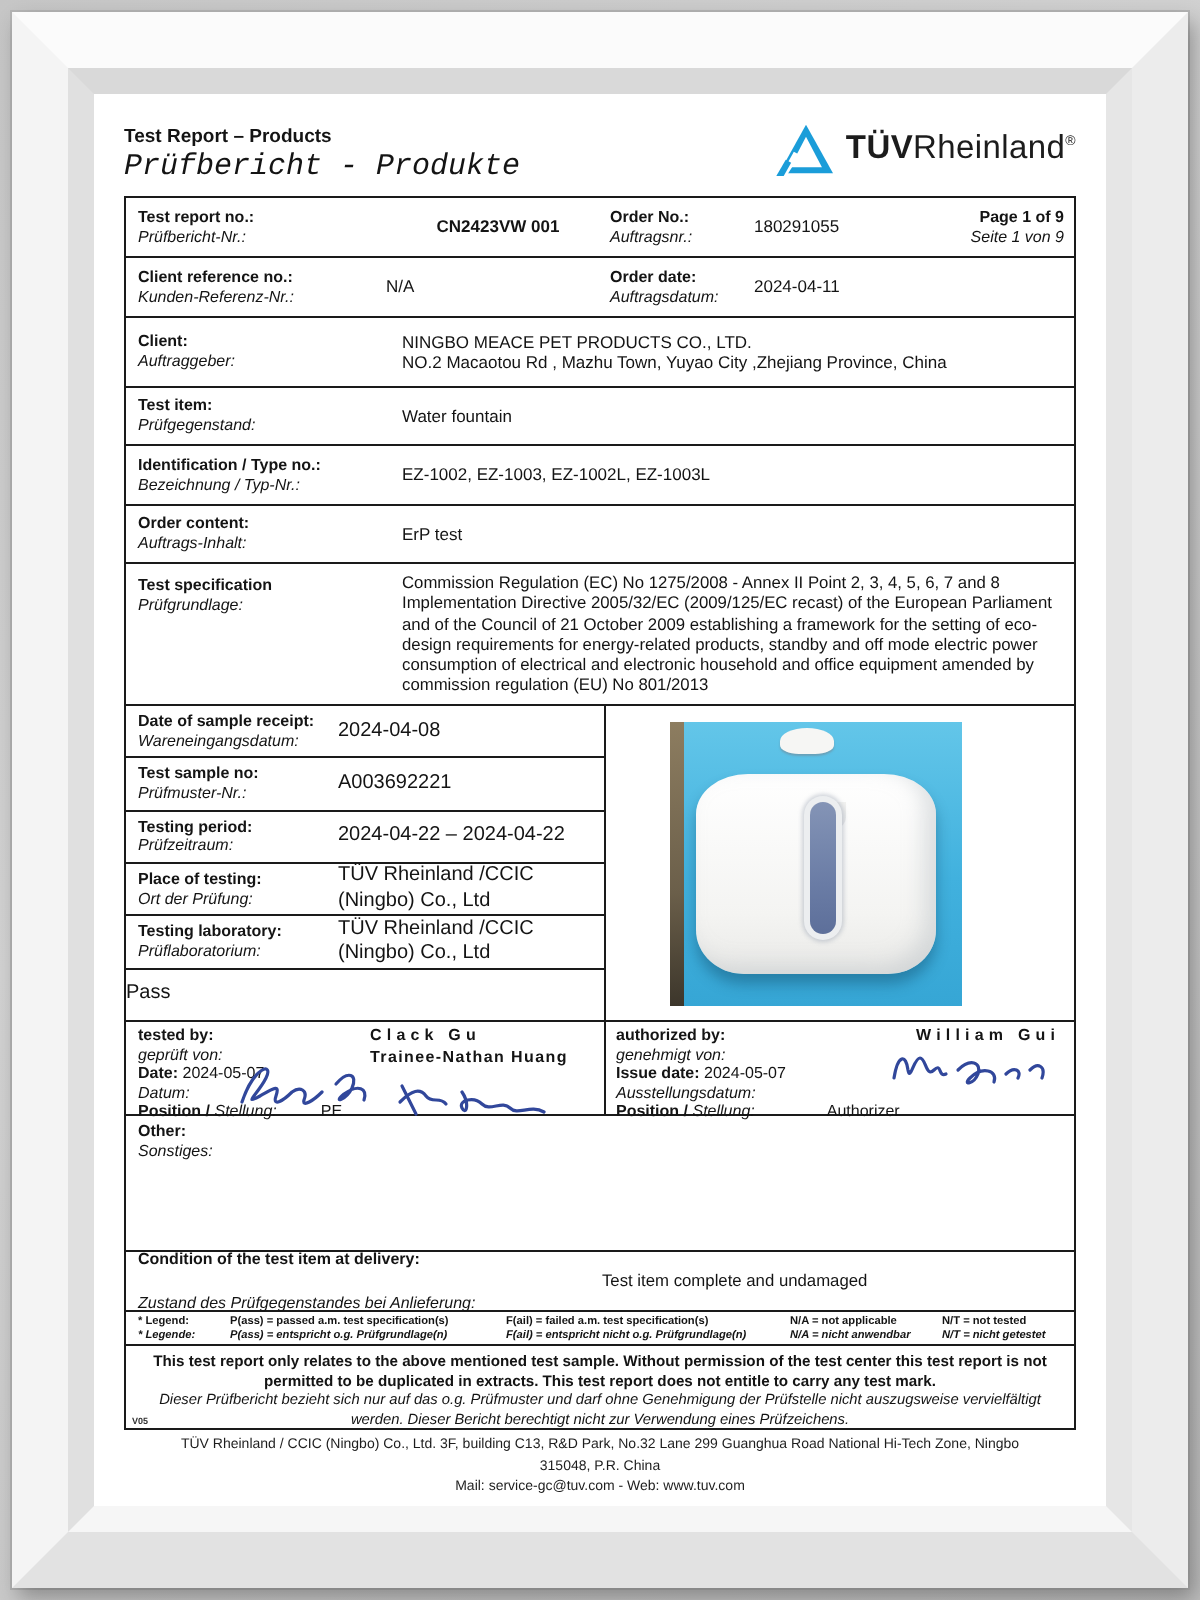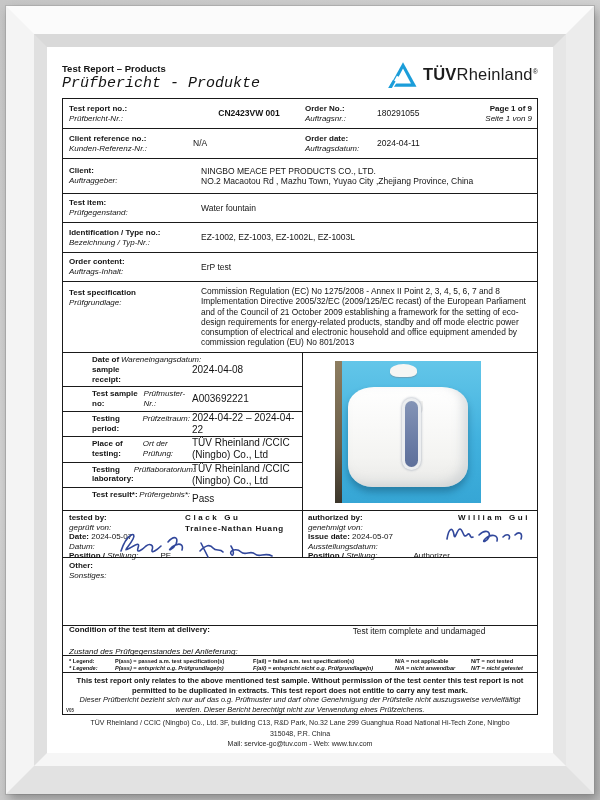--- a/index.html
+++ b/index.html
@@ -48,21 +48,21 @@
   .c-page { width:80px; text-align:right; padding:2px 5px 2px 0; display:flex; flex-direction:column; justify-content:center;}
   .c-val-l { width:112px; font-size:8.5px; display:flex; flex-direction:column; justify-content:center;}
 
   .specval { flex:1; padding:4px 6px 2px 8px; font-size:8.4px; justify-content:flex-start; }
   .spectop { justify-content:flex-start; padding-top:6px; }
 
   
   .samples-left { width:240px; border-right:1px solid #1a1a1a; display:flex; flex-direction:column; }
   .srow { display:flex; border-bottom:1px solid #1a1a1a; flex:1; }
   .srow:last-child { border-bottom:none; }
-  .slbl { width:106px; padding:2px 2px 2px 6px; display:flex; justify-content:space-between;margin-left:23px; }
+  .slbl { width:106px; padding:2px 2px 2px 6px; display:flex; flex-direction:column; justify-content:center; }
   .sval { flex:1; display:flex; flex-direction:column; justify-content:center; font-size:10px; padding-right:2px; }
   .photo-cell { flex:1; position:relative; background:#fff; }
   .photo { position:absolute; left:32px; top:8px; width:146px; height:142px;
     background:linear-gradient(180deg,#63c6e9 0%,#41b1de 55%,#36a6d5 100%); overflow:hidden; }
   .wall-strip { position:absolute; left:0; top:0; width:7px; height:100%;
     background:linear-gradient(180deg,#8d7d60 0%,#6b5f4a 60%,#3c362b 100%); }
   .fountain-body { position:absolute; left:13px; top:26px; width:120px; height:100px;
     background:linear-gradient(180deg,#ffffff 0%,#f4f4f2 70%,#e9e9e7 100%);
     border-radius:26px 26px 24px 24px / 20px 20px 22px 22px;
     box-shadow:0 5px 7px rgba(10,60,90,.38), inset -6px -4px 10px rgba(190,195,200,.5); }
@@ -82,21 +82,21 @@
   .name-spaced { font-weight:bold; letter-spacing:2.6px; white-space:nowrap; }
   .name-plain { font-weight:bold; letter-spacing:.7px; white-space:nowrap; }
   .pos-val { margin-left:22px; }
   .pos-val-r { margin-left:36px; }
   .sig-svg { position:absolute; pointer-events:none; }
   .sig-svg path { fill:none; stroke:#31479b; stroke-width:1.6; stroke-linecap:round; }
 
   
   .othercell { padding:3px 6px; }
   .cond-left { width:238px; padding-left:6px; display:flex; flex-direction:column; justify-content:center;gap:12px; }
-  .cond-right { flex:1; display:flex; flex-direction:row; justify-content:center; font-size:8.4px; }
+  .cond-right { flex:1; display:flex; flex-direction:column; justify-content:center; font-size:8.4px; }
 
   
   .legend { display:flex; flex-direction:column; padding:2px 0 0 0; font-size:5.6px; font-weight:bold; }
   .lrow { display:flex; line-height:1.28; }
   .lrow.de-row { font-style:italic; }
   .lc1{width:52px; padding-left:6px;} .lc2{width:138px;} .lc3{width:142px;} .lc4{width:76px;} .lc5{flex:1;}
 
   
   .statement { text-align:center; padding:3px 10px 1px 10px; position:relative; }
   .st-en { font-weight:bold; font-size:7.6px; line-height:1.28; }
@@ -243,24 +243,20 @@
             <div class="sval">TÜV Rheinland /CCIC (Ningbo) Co., Ltd</div>
           </div>
           <div class="srow">
             <div class="slbl">
               <div class="en">Testing laboratory:</div>
               <div class="de">Prüflaboratorium:</div>
             </div>
             <div class="sval">TÜV Rheinland /CCIC (Ningbo) Co., Ltd</div>
           </div>
           <div class="srow">
-            <div class="slbl">
-              <div class="en">Test result*:</div>
-              <div class="de">Prüfergebnis*:</div>
-            </div>
             <div class="sval">Pass</div>
           </div>
         </div>
         <div class="photo-cell">
           <div class="photo">
             <div class="wall-strip"></div>
             <div class="fountain-cap"></div>
             <div class="fountain-body">
               <div class="fountain-capstem"></div>
               <div class="fountain-window"></div>

